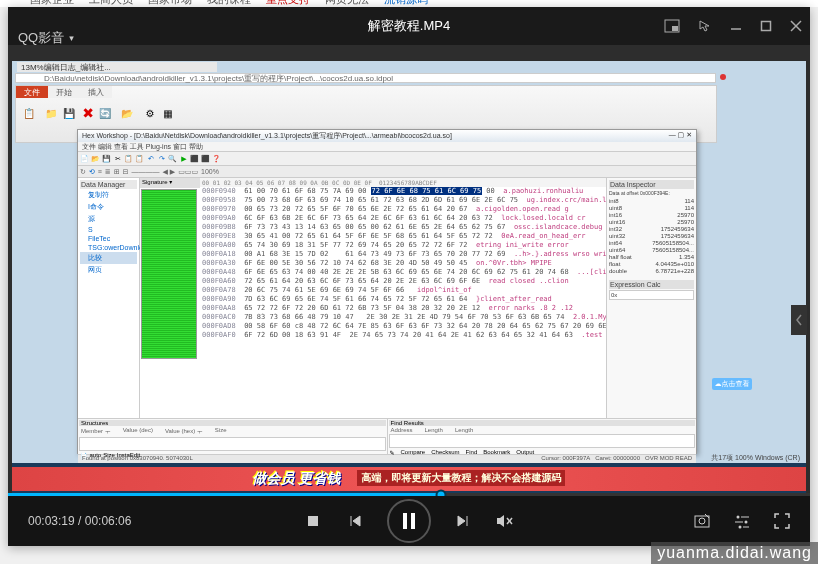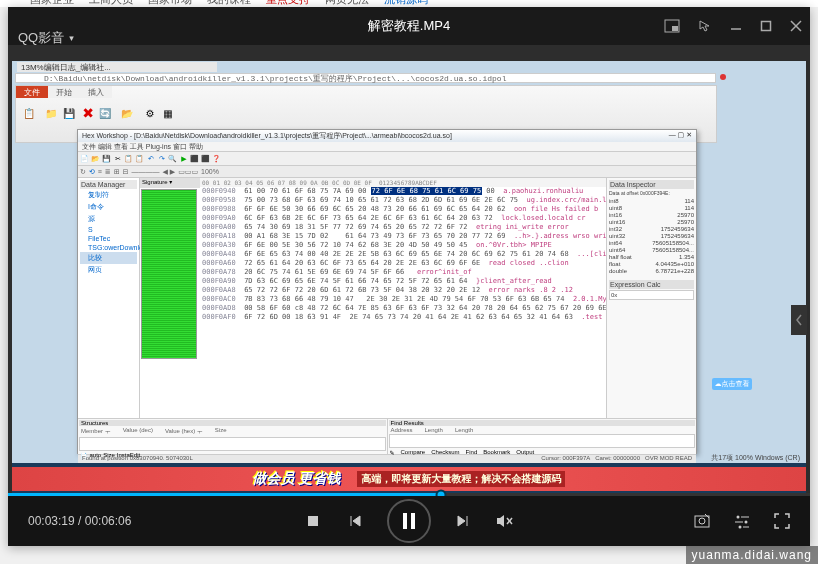--- a/index.html
+++ b/index.html
@@ -16,21 +16,21 @@
   .app-name { display: flex; align-items: center; gap: 5px; margin-top: 24px; }
   .app-name .chev { font-size: 9px; }
   .file-title { position: absolute; left: 50%; transform: translateX(-50%); color: #fff; }
   .win-controls { position: absolute; right: 8px; display: flex; gap: 18px; align-items: center; }
   .win-controls span { color: #aaa; cursor: pointer; }
   
   .video-area { flex: 1; background: #2d2d2d; position: relative; overflow: hidden; }
   .video-frame { position: absolute; top: 16px; left: 4px; width: 794px; height: 446px; background: #c4d8e8; }
   
   .browser-tab { position: absolute; top: 1px; left: 5px; width: 200px; height: 10px; background: #e8e8e8; font-size: 8px; padding: 0 4px; color: #333; display: flex; align-items: center; overflow: hidden; }
-  .browser-bar { position: absolute; top: 12px; left: 3px; width: 701px; height: 10px; background: #fff; font-size: 8px; padding: 0 28px; color: #666; display: flex; align-items: center; border: 1px solid #ccc; font-family: Liberation Mono, monospace; }
+  .browser-bar { position: absolute; top: 12px; left: 3px; width: 701px; height: 10px; background: #fff; font-size: 8px; padding: 0 28px; color: #666; display: flex; align-items: center; border: 1px solid #ccc; }
   .click-dot { position: absolute; top: 13px; right: 80px; width: 6px; height: 6px; border-radius: 50%; background: #d33; }
   
   .ribbon { position: absolute; top: 24px; left: 3px; width: 702px; height: 58px; background: linear-gradient(#f8f8f8, #e8e8e8); border: 1px solid #ccc; }
   .ribbon-tabs { height: 12px; display: flex; font-size: 8px; }
   .ribbon-tab { padding: 0 8px; background: #d04020; color: #fff; display: flex; align-items: center; }
   .ribbon-tab.inactive { background: #f0f0f0; color: #555; }
   .ribbon-tools { height: 30px; display: flex; align-items: center; padding: 2px; gap: 2px; }
   .tool-icon { width: 16px; height: 22px; display: flex; align-items: center; justify-content: center; font-size: 10px; }
   .tool-big { width: 24px; }
   
@@ -59,40 +59,40 @@
   .di-row { display: flex; justify-content: space-between; padding: 0.5px 0; }
   
   .hex-bottom { height: 36px; display: flex; border-top: 1px solid #ccc; background: #f8f8f8; font-size: 6px; }
   .hex-bottom-left { flex: 1; border-right: 1px solid #ccc; padding: 1px; }
   .hex-bottom-right { flex: 1; padding: 1px; }
   .hex-bottom-header { background: #e0e0e0; padding: 0 2px; display: flex; gap: 10px; }
   .hex-status { height: 9px; font-size: 6px; background: #e8e8e8; border-top: 1px solid #ccc; padding: 0 4px; display: flex; justify-content: space-between; color: #555; }
   
   .taskbar { position: absolute; bottom: 0; left: 0; width: 100%; height: 44px; background: #1a3a5a; }
   .ad-banner { position: absolute; bottom: 16px; left: 0; width: 100%; height: 24px; background: linear-gradient(90deg, #d44, #e55, #d44); display: flex; align-items: center; justify-content: center; font-size: 12px; color: #ffd; font-weight: bold; overflow: hidden; }
-  .ad-text { display: flex; align-items: center; gap: 17px; }
+  .ad-text { display: flex; align-items: flex-start; gap: 17px; }
   .ad-graphic { font-style: italic; color: #fff; text-shadow: 1px 1px #008, -1px -1px #ff0; font-size: 14px; }
   .taskbar-icons { position: absolute; bottom: 0; left: 0; width: 100%; height: 14px; background: #0a1a2a; display: flex; align-items: center; padding: 0 4px; gap: 10px; }
   .tb-icon { width: 10px; height: 10px; font-size: 8px; display: flex; align-items: center; justify-content: center; color: #ccc; }
   .tb-right { position: absolute; right: 4px; display: flex; gap: 5px; align-items: center; color: #ccc; font-size: 7px; }
   
   .side-tab { position: absolute; right: 3px; top: 260px; width: 16px; height: 30px; background: #333; display: flex; align-items: center; justify-content: center; color: #888; }
   
   .progress-bar { height: 3px; background: #333; position: relative; }
   .progress-fill { position: absolute; left: 0; top: 0; height: 100%; width: 54%; background: #00b6ff; }
   .progress-thumb { position: absolute; left: 54%; top: 50%; transform: translate(-50%, -50%); width: 11px; height: 11px; border-radius: 50%; background: #00b6ff; border: 2px solid #003850; }
   
   .controls { height: 50px; background: #141414; display: flex; align-items: center; padding: 0 20px; position: relative; }
   .time-display { color: #ccc; font-size: 12px; }
   .center-controls { position: absolute; left: 50%; transform: translateX(-50%); display: flex; align-items: center; gap: 22px; }
   .ctrl-btn { width: 20px; height: 20px; color: #ccc; cursor: pointer; display: flex; align-items: center; justify-content: center; }
   .pause-btn { width: 44px; height: 44px; border: 2px solid #555; border-radius: 50%; display: flex; align-items: center; justify-content: center; color: #fff; }
   .right-controls { position: absolute; right: 18px; display: flex; gap: 20px; }
   
-  .watermark { position: absolute; bottom: 0; right: 0; background: rgba(80,80,80,0.7); color: #fff; font-size: 12px; padding: 2px 6px; letter-spacing: 1px; }
+  .watermark { position: absolute; bottom: 0; right: 0; background: rgba(80,80,80,0.7); color: #fff; font-size: 16px; padding: 2px 6px; letter-spacing: 1px; }
   
   .cloud-badge { position: absolute; top: 333px; right: 58px; width: 40px; height: 12px; background: #6bf; border-radius: 2px; font-size: 7px; color: #fff; display: flex; align-items: center; justify-content: center; }
   svg { display: block; }
 </style>
 </head>
 <body>
 
 <div class="bg-tabs">
   <span>国家企业</span>
   <span>工商人员</span>
@@ -212,28 +212,30 @@
           </div>
           <div class="hex-green">
             <div class="hex-green-header">Signature ▾</div>
             <div class="hex-green-pattern"></div>
           </div>
           <div class="hex-main">
             <div class="hex-header">00 01 02 03 04 05 06 07 08 09 0A 0B 0C 0D 0E 0F  0123456789ABCDEF</div>
             <div id="hex-lines">
                 <div class="hex-line"><span class="hex-addr">000F0940</span>  61 00 70 61 6F 68 75 7A 69 00 <span class="hex-sel">72 6F 6E 68 75 61 6C 69 75</span> 00  <span class="hex-ascii">a.paohuzi.ronhualiu</span></div>
                 <div class="hex-line"><span class="hex-addr">000F0958</span>  75 00 73 68 6F 63 69 74 10 65 61 72 63 68 2D 6D 61 69 6E 2E 6C 75  <span class="hex-ascii">ug.index.crc/main.lu</span></div>
-                <div class="hex-line"><span class="hex-addr">000F0988</span>  6F 6F 6E 50 30 66 69 6C 65 20 48 73 20 66 61 69 6C 65 64 20 62  <span class="hex-ascii">oon file Hs failed b</span></div>
+                <div class="hex-line"><span class="hex-addr">000F0970</span>  00 65 73 20 72 65 5F 6F 70 65 6E 2E 72 65 61 64 20 67  <span class="hex-ascii">a.cigolden.open.read g</span></div>
                 <div class="hex-line"><span class="hex-addr">000F09A0</span>  6C 6F 63 6B 2E 6C 6F 73 65 64 2E 6C 6F 63 61 6C 64 20 63 72  <span class="hex-ascii">lock.losed.locald cr</span></div>
+                <div class="hex-line"><span class="hex-addr">000F09B8</span>  6F 73 73 43 13 14 63 65 00 65 00 62 61 6E 65 2E 64 65 62 75 67  <span class="hex-ascii">ossc.islandcace.debug</span></div>
+                <div class="hex-line"><span class="hex-addr">000F09E8</span>  30 65 41 00 72 65 61 64 5F 6F 6E 5F 68 65 61 64 5F 65 72 72  <span class="hex-ascii">0eA.read_on_head_err</span></div>
                 <div class="hex-line"><span class="hex-addr">000F0A00</span>  65 74 30 69 18 31 5F 77 72 69 74 65 20 65 72 72 6F 72  <span class="hex-ascii">etring ini_write error</span></div>
                 <div class="hex-line"><span class="hex-addr">000F0A18</span>  00 A1 68 3E 15 7D 02    61 64 73 49 73 6F 73 65 70 20 77 72 69  <span class="hex-ascii">..h&gt;.}.adress wrso wri</span></div>
                 <div class="hex-line"><span class="hex-addr">000F0A30</span>  6F 6E 00 5E 30 56 72 10 74 62 68 3E 20 4D 50 49 50 45  <span class="hex-ascii">on.^0Vr.tbh&gt; MPIPE</span></div>
                 <div class="hex-line"><span class="hex-addr">000F0A48</span>  6F 6E 65 63 74 00 40 2E 2E 2E 5B 63 6C 69 65 6E 74 20 6C 69 62 75 61 20 74 68  <span class="hex-ascii">...[client libua th</span></div>
                 <div class="hex-line"><span class="hex-addr">000F0A60</span>  72 65 61 64 20 63 6C 6F 73 65 64 20 2E 2E 63 6C 69 6F 6E  <span class="hex-ascii">read closed ..clion</span></div>
-                <div class="hex-line"><span class="hex-addr">000F0A78</span>  20 6C 75 74 61 5E 69 6E 69 74 5F 6F 66  <span class="hex-ascii"> error^init_of</span></div>
+                <div class="hex-line"><span class="hex-addr">000F0A78</span>  20 6C 75 74 61 5E 69 6E 69 74 5F 6F 66  <span class="hex-ascii"> idpol^init_of</span></div>
                 <div class="hex-line"><span class="hex-addr">000F0A90</span>  7D 63 6C 69 65 6E 74 5F 61 66 74 65 72 5F 72 65 61 64  <span class="hex-ascii">}client_after_read</span></div>
                 <div class="hex-line"><span class="hex-addr">000F0AA8</span>  65 72 72 6F 72 20 6D 61 72 6B 73 5F 04 38 20 32 20 2E 12  <span class="hex-ascii">error narks .8 2 .12</span></div>
                 <div class="hex-line"><span class="hex-addr">000F0AC0</span>  7B 83 73 68 66 48 79 10 47   2E 30 2E 31 2E 4D 79 54 6F 70 53 6F 63 6B 65 74  <span class="hex-ascii">2.0.1.MyTopSocket</span></div>
                 <div class="hex-line"><span class="hex-addr">000F0AD8</span>  00 58 6F 60 c8 48 72 6C 64 7E 85 63 6F 63 6F 73 32 64 20 78 20 64 65 62 75 67 20 69 6E 66  </div>
                 <div class="hex-line"><span class="hex-addr">000F0AF0</span>  6F 72 6D 00 18 63 91 4F  2E 74 65 73 74 20 41 64 2E 41 62 63 64 65 32 41 64 63  <span class="hex-ascii">.test Ad.Abcde2Adc</span></div>
               </div>
           </div>
           <div class="data-inspector">
             <div class="di-header">Data Inspector</div>
             <div style="font-size:5px;padding:1px 0">Data at offset 0x000F394E:</div>

